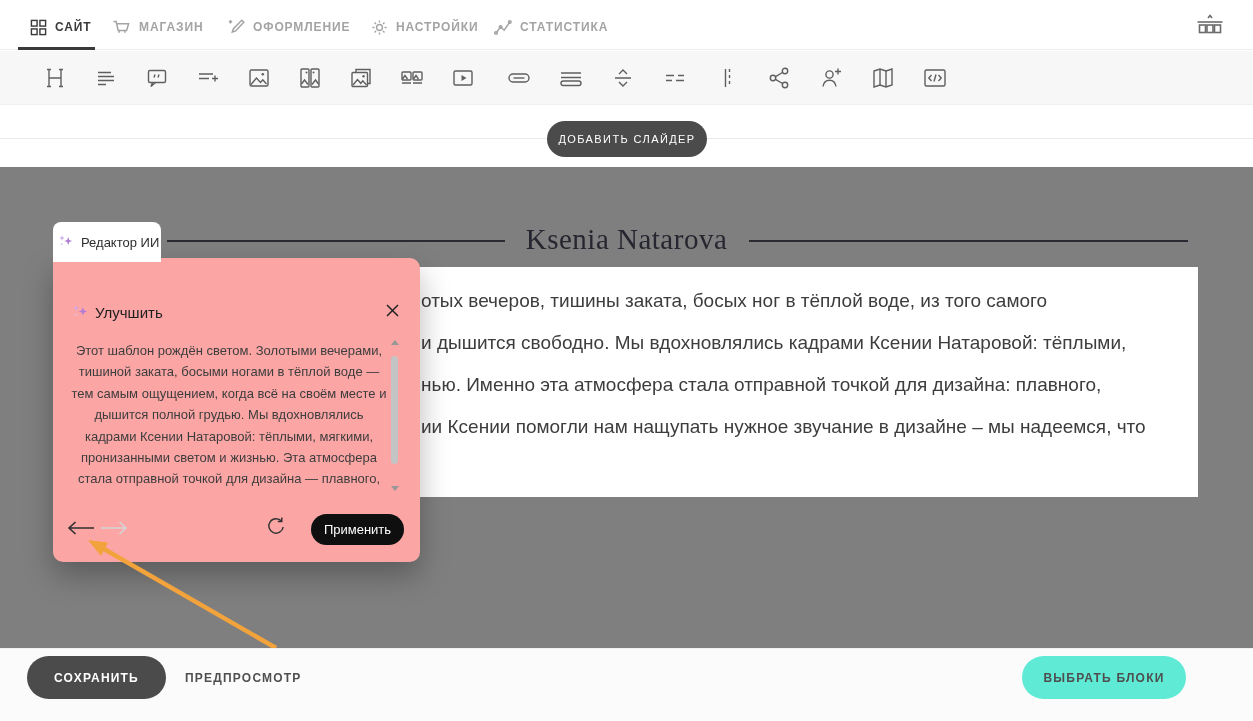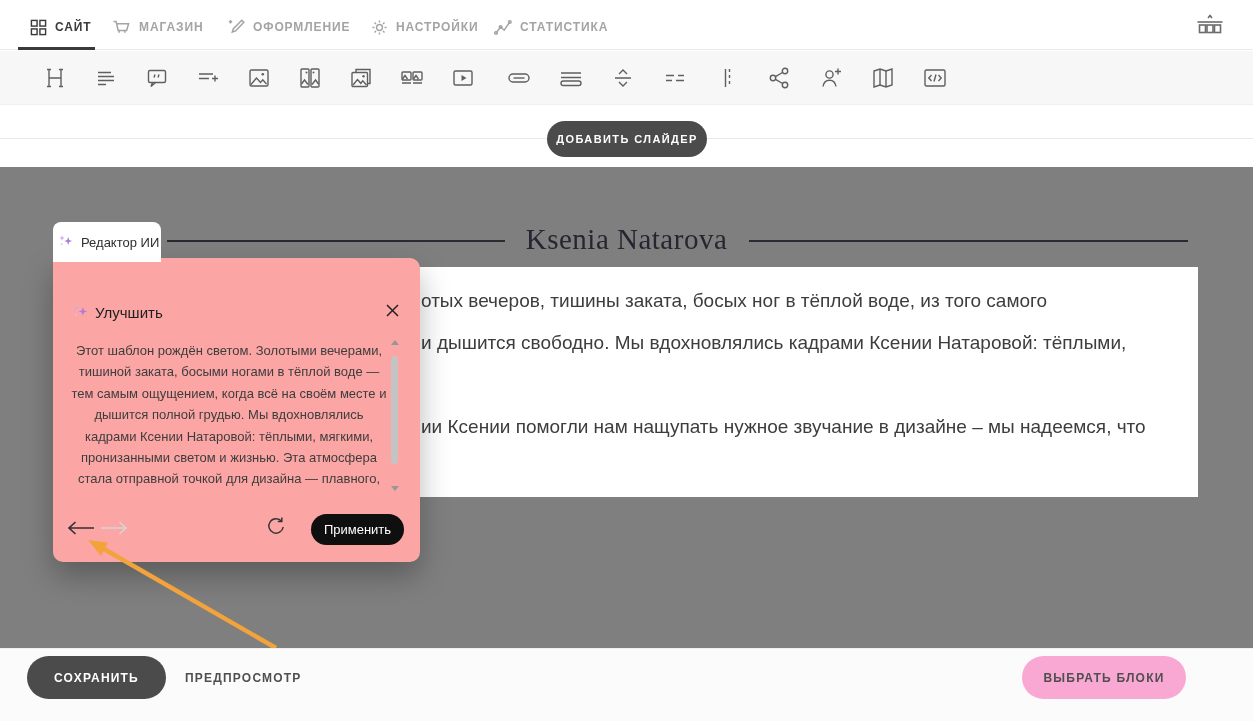--- a/index.html
+++ b/index.html
@@ -23,21 +23,21 @@
              border-bottom:1px solid #efefef; z-index:20; }
   .tool-btn { position:absolute; top:13px; width:28px; height:28px; display:flex; align-items:center;
               justify-content:center; background:transparent; border:none; cursor:pointer; }
   .tool-btn svg { stroke:#5f5f5f; fill:none; stroke-width:1.4; }
   .tool-btn svg .fl { fill:#5f5f5f; stroke:none; }
 
   
   .slider-line { position:absolute; top:138px; left:0; width:100%; height:1px; background:#e9e9e9; z-index:1; }
   .add-slider { position:absolute; left:547px; top:121px; width:160px; height:36px; border:none;
                 border-radius:18px; background:#4b4b4b; color:#fff; font-family:inherit; font-size:11px;
-                font-weight:bold; letter-spacing:1.4px; cursor:pointer; z-index:2; }
+                font-weight:normal; letter-spacing:1.4px; cursor:pointer; z-index:2; }
 
   
   .canvas { position:absolute; top:167px; left:0; width:100%; height:481px; background:#7f7f7f; z-index:1; }
   .page-title { position:absolute; top:223px; left:0; width:100%; text-align:center; z-index:2;
                 font-family:"Liberation Serif","DejaVu Serif",serif; font-size:29px; letter-spacing:.5px;
                 color:#262630; cursor:text; }
   .title-line { position:absolute; top:240px; height:2px; background:#2a2a32; z-index:2; }
   .title-line.left  { left:167px; width:338px; }
   .title-line.right { left:749px; width:439px; }
   .content-block { position:absolute; left:55px; top:267px; width:1143px; height:230px; background:#fff; z-index:2; }
@@ -75,21 +75,21 @@
   
   .bottombar { position:absolute; left:0; top:648px; width:100%; height:73px; background:#fbfbfb;
                border-top:1px solid #f0f0f0; z-index:20; }
   .save-btn { position:absolute; left:27px; top:7px; width:139px; height:43px; border:none; border-radius:22px;
               background:#4b4b4b; color:#fff; font-family:inherit; font-size:12px; font-weight:bold;
               letter-spacing:1.2px; cursor:pointer; }
   .preview-btn { position:absolute; left:185px; top:0; height:57px; display:flex; align-items:center;
                  background:none; border:none; font-family:inherit; font-size:12px; font-weight:bold;
                  letter-spacing:1.2px; color:#4f4f4f; cursor:pointer; }
   .choose-btn { position:absolute; left:1022px; top:7px; width:164px; height:43px; border:none; border-radius:22px;
-                background:#f9a8d4; color:#4f4f4f; font-family:inherit; font-size:12px; font-weight:bold;
+                background:#5eead4; color:#4f4f4f; font-family:inherit; font-size:12px; font-weight:bold;
                 letter-spacing:1.2px; cursor:pointer; }
 </style>
 </head>
 <body>
 
 <div class="page">
 
   <header class="topnav">
     <div class="nav-item active" style="left:30px">
       <svg width="17" height="17" viewBox="0 0 18 18">
@@ -264,20 +264,21 @@
   <button class="add-slider">ДОБАВИТЬ СЛАЙДЕР</button>
 
   <div class="canvas"></div>
   <div class="page-title">Ksenia Natarova</div>
   <div class="title-line left"></div>
   <div class="title-line right"></div>
 
   <div class="content-block"></div>
   <div class="para-line" style="top:332px">и дышится свободно. Мы вдохновлялись кадрами Ксении Натаровой: тёплыми,</div>
   <div class="para-line" style="top:290px">отых вечеров, тишины заката, босых ног в тёплой воде, из того самого</div>
+  <div class="para-line" style="top:374px">нью. Именно эта атмосфера стала отправной точкой для дизайна: плавного,</div>
   <div class="para-line" style="top:416px">ии Ксении помогли нам нащупать нужное звучание в дизайне – мы надеемся, что</div>
 
   <div class="ai-tab">
     <svg width="16" height="16" viewBox="0 0 18 18">
       <path d="M11.5 3.5l1.2 3.2 3.2 1.2-3.2 1.2-1.2 3.2-1.2-3.2-3.2-1.2 3.2-1.2z" fill="#b07cd6"></path>
       <path d="M4.5 1.5l.8 2.2 2.2.8-2.2.8-.8 2.2-.8-2.2-2.2-.8 2.2-.8z" fill="#cfa9ea"></path>
       <circle cx="4.2" cy="11.5" r="1" fill="#dcc0f0"></circle>
     </svg>
     <span>Редактор ИИ</span>
   </div>

